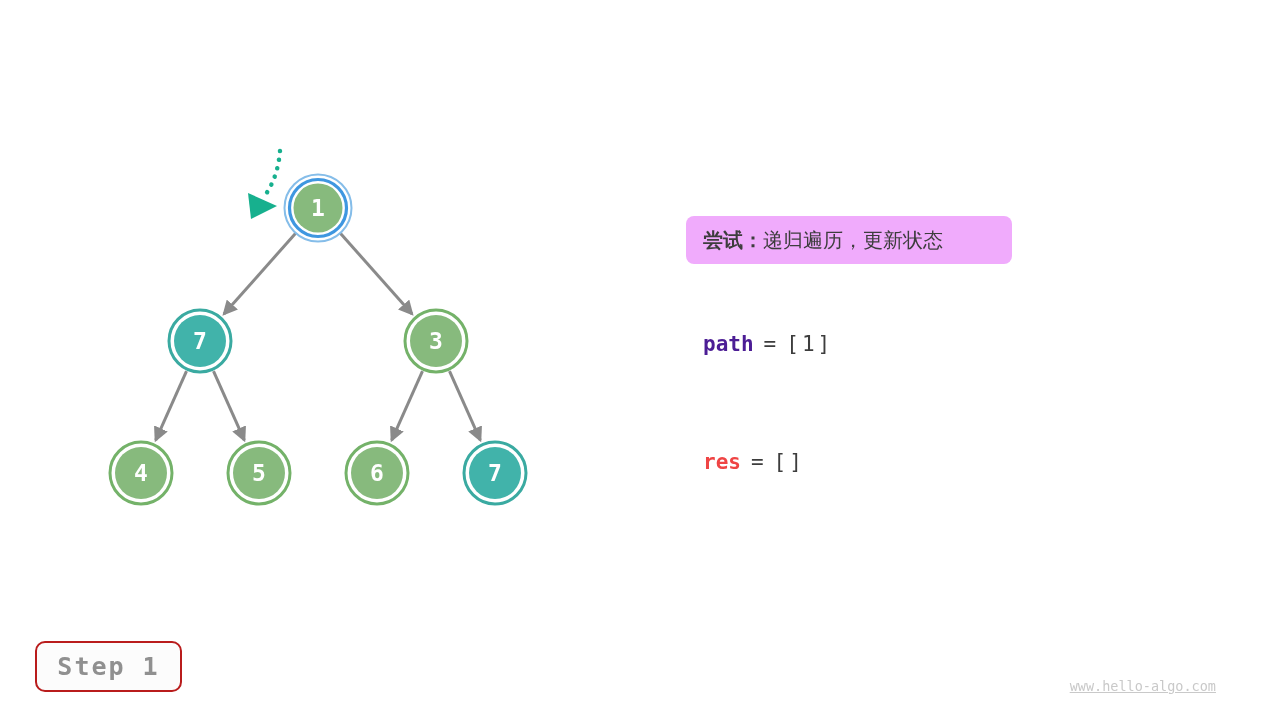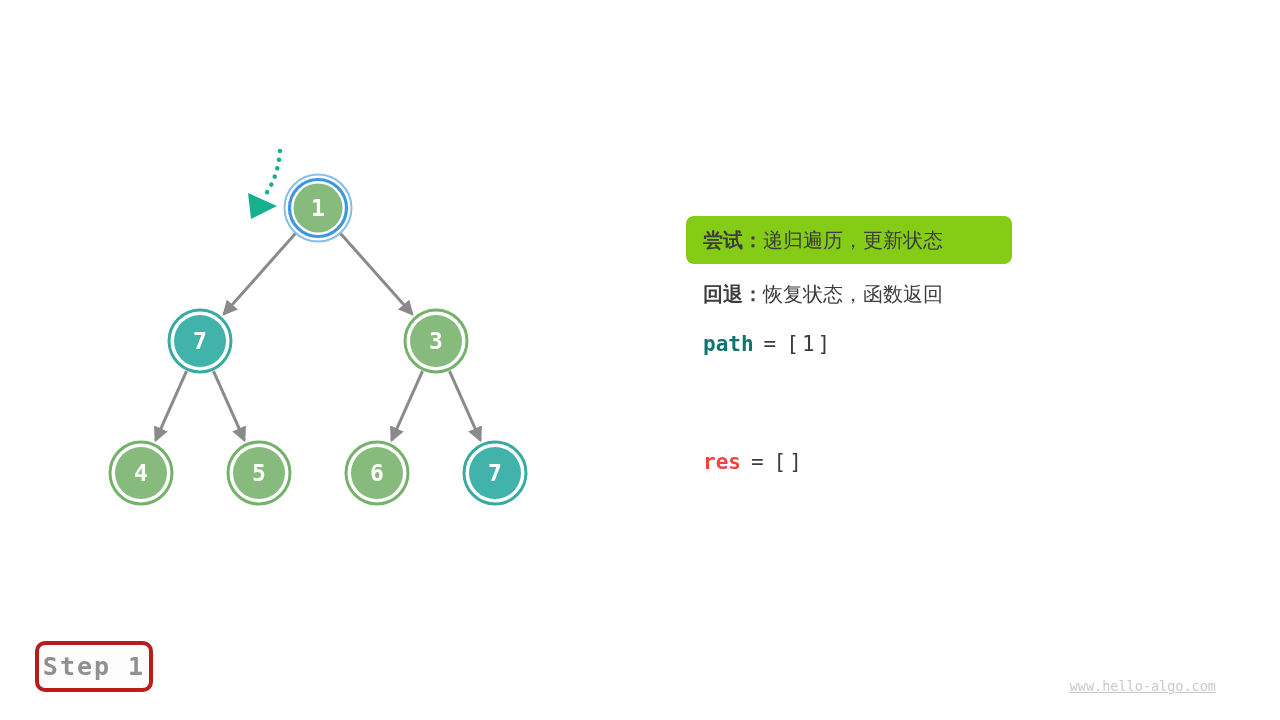--- a/index.html
+++ b/index.html
@@ -32,21 +32,21 @@
     font-size: 20px;
     color: #3d3d3d;
     white-space: nowrap;
   }
   .highlight-box {
     position: absolute;
     left: 686px;
     top: 216px;
     width: 326px;
     height: 48px;
-    background: #84cc16;
+    background: #f0abfc;
     border-radius: 8px;
   }
   .highlight-box .inner {
     position: absolute;
     left: 17px;
     top: 0;
     line-height: 48px;
     font-size: 20px;
     color: #3d3d3d;
     white-space: nowrap;
@@ -54,32 +54,32 @@
   .zh-label { font-weight: 700; }
   .mono-line {
     position: absolute;
     left: 703px;
     font-family: "DejaVu Sans Mono", "Liberation Mono", monospace;
     font-size: 21px;
     color: #3d3d3d;
     white-space: nowrap;
   }
   .var-name { font-weight: bold; }
-  .var-path { color: #0f766e; }
+  .var-path { color: #4c1d95; }
   .var-res  { color: #ef4444; }
   .var-eq   { margin: 0 10px; color: #3d3d3d; }
   .var-value { letter-spacing: 3px; color: #3d3d3d; }
   .step-badge {
     position: absolute;
     left: 35px;
     top: 641px;
-    width: 118px;
+    width: 147px;
     height: 51px;
     background: #fcfcfc;
-    border: 4px solid #b91c1c;
+    border: 2px solid #b91c1c;
     border-radius: 10px;
     box-sizing: border-box;
     display: flex;
     align-items: center;
     justify-content: center;
     font-family: "DejaVu Sans Mono", "Liberation Mono", monospace;
     font-weight: bold;
     font-size: 25px;
     letter-spacing: 2px;
     color: #909090;
@@ -163,23 +163,20 @@
       <text class="node-label" x="495" y="481" text-anchor="middle">7</text>
     </g>
   </svg>
 
   <div class="highlight-box">
     <div class="inner">
       <span class="zh-label">尝试：</span><span>递归遍历，更新状态</span>
     </div>
   </div>
 
-  <div class="panel-line" style="top: 281px;">
-    <span class="zh-label">回退：</span><span>恢复状态，函数返回</span>
-  </div>
 
   <div class="mono-line" style="top: 332px;">
     <span class="var-name var-path">path</span><span class="var-eq">=</span><span class="var-value">[1]</span>
   </div>
 
   <div class="mono-line" style="top: 450px;">
     <span class="var-name var-res">res</span><span class="var-eq">=</span><span class="var-value">[]</span>
   </div>
 
   <div class="step-badge">Step 1</div>

